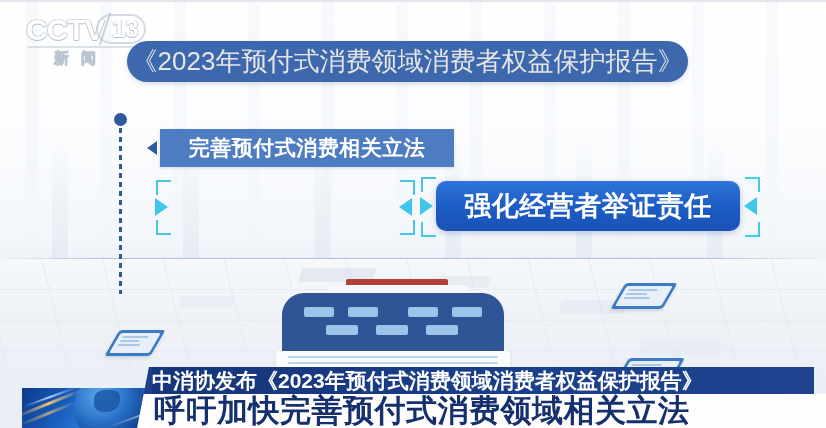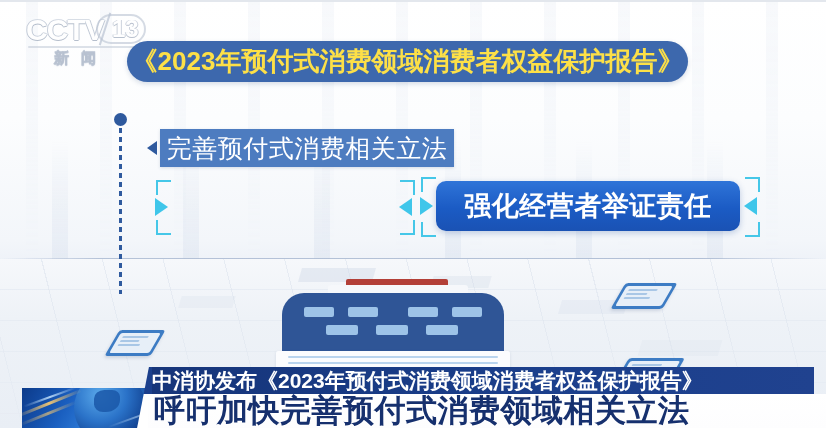--- a/index.html
+++ b/index.html
@@ -160,23 +160,23 @@
     left: 127px; top: 41px;
     width: 561px; height: 41px;
     background: #3d68ad;
     border-radius: 21px;
     box-shadow: 0 2px 5px rgba(40,70,120,0.18);
     display: flex;
     align-items: center;
     justify-content: center;
   }
   .title-pill-text {
-    color: #fde047;
+    color: #e5e5e5;
     font-size: 26px;
-    font-weight: bold;
+    font-weight: normal;
     letter-spacing: 0px;
     white-space: nowrap;
     font-family: "Liberation Sans", "DejaVu Sans", sans-serif;
   }
 
   
   .dot-head {
     position: absolute;
     left: 114px; top: 113px;
     width: 13px; height: 13px;
@@ -198,22 +198,22 @@
     left: 160px; top: 129px;
     width: 294px; height: 38px;
     background: #4d7cc0;
     display: flex;
     align-items: center;
     justify-content: center;
     box-shadow: 0 1px 3px rgba(45,75,130,0.18);
   }
   .box1-text {
     color: #ffffff;
-    font-size: 25px;
-    font-weight: normal;
+    font-size: 21px;
+    font-weight: bold;
     letter-spacing: 0.5px;
     white-space: nowrap;
   }
   .tri-left-dark {
     position: absolute;
     left: 147px; top: 141px;
     width: 0; height: 0;
     border-top: 7px solid transparent;
     border-bottom: 7px solid transparent;
     border-right: 10px solid #2f5a9e;

